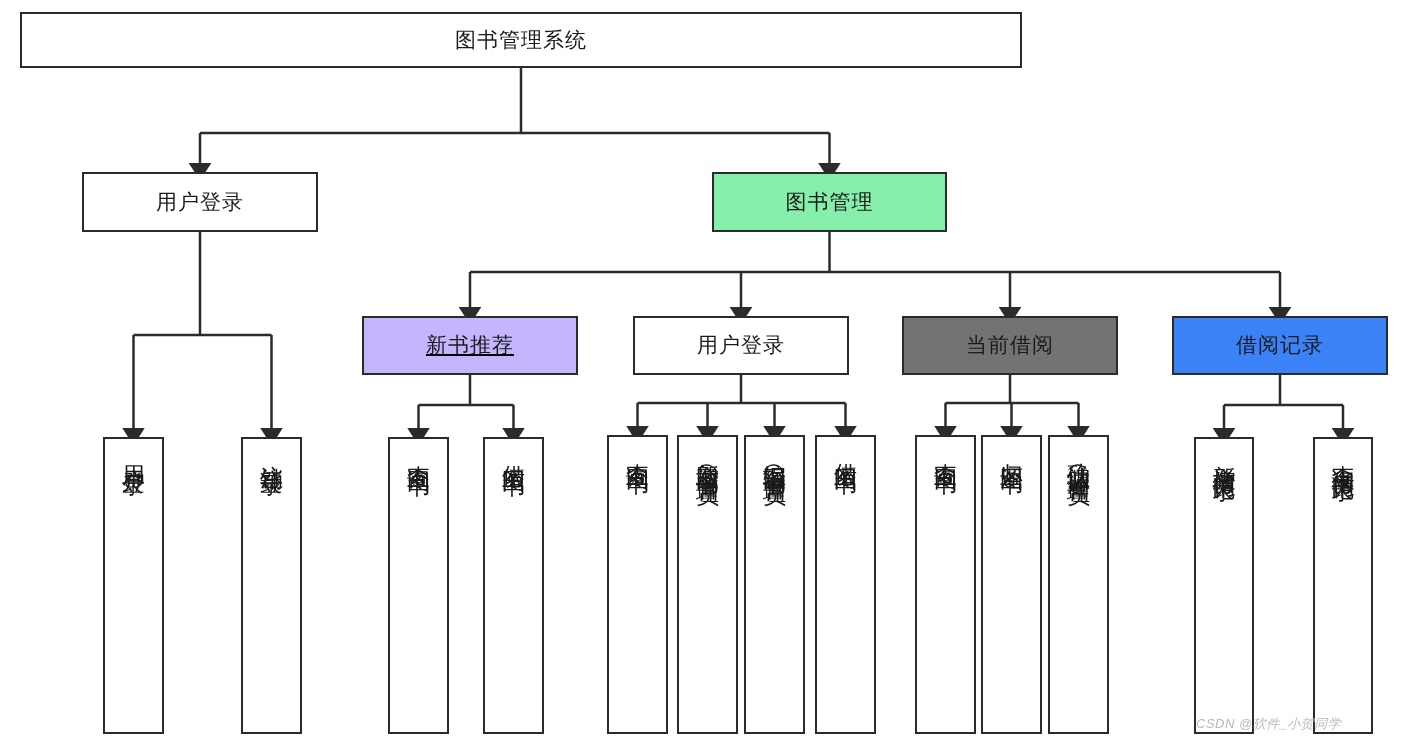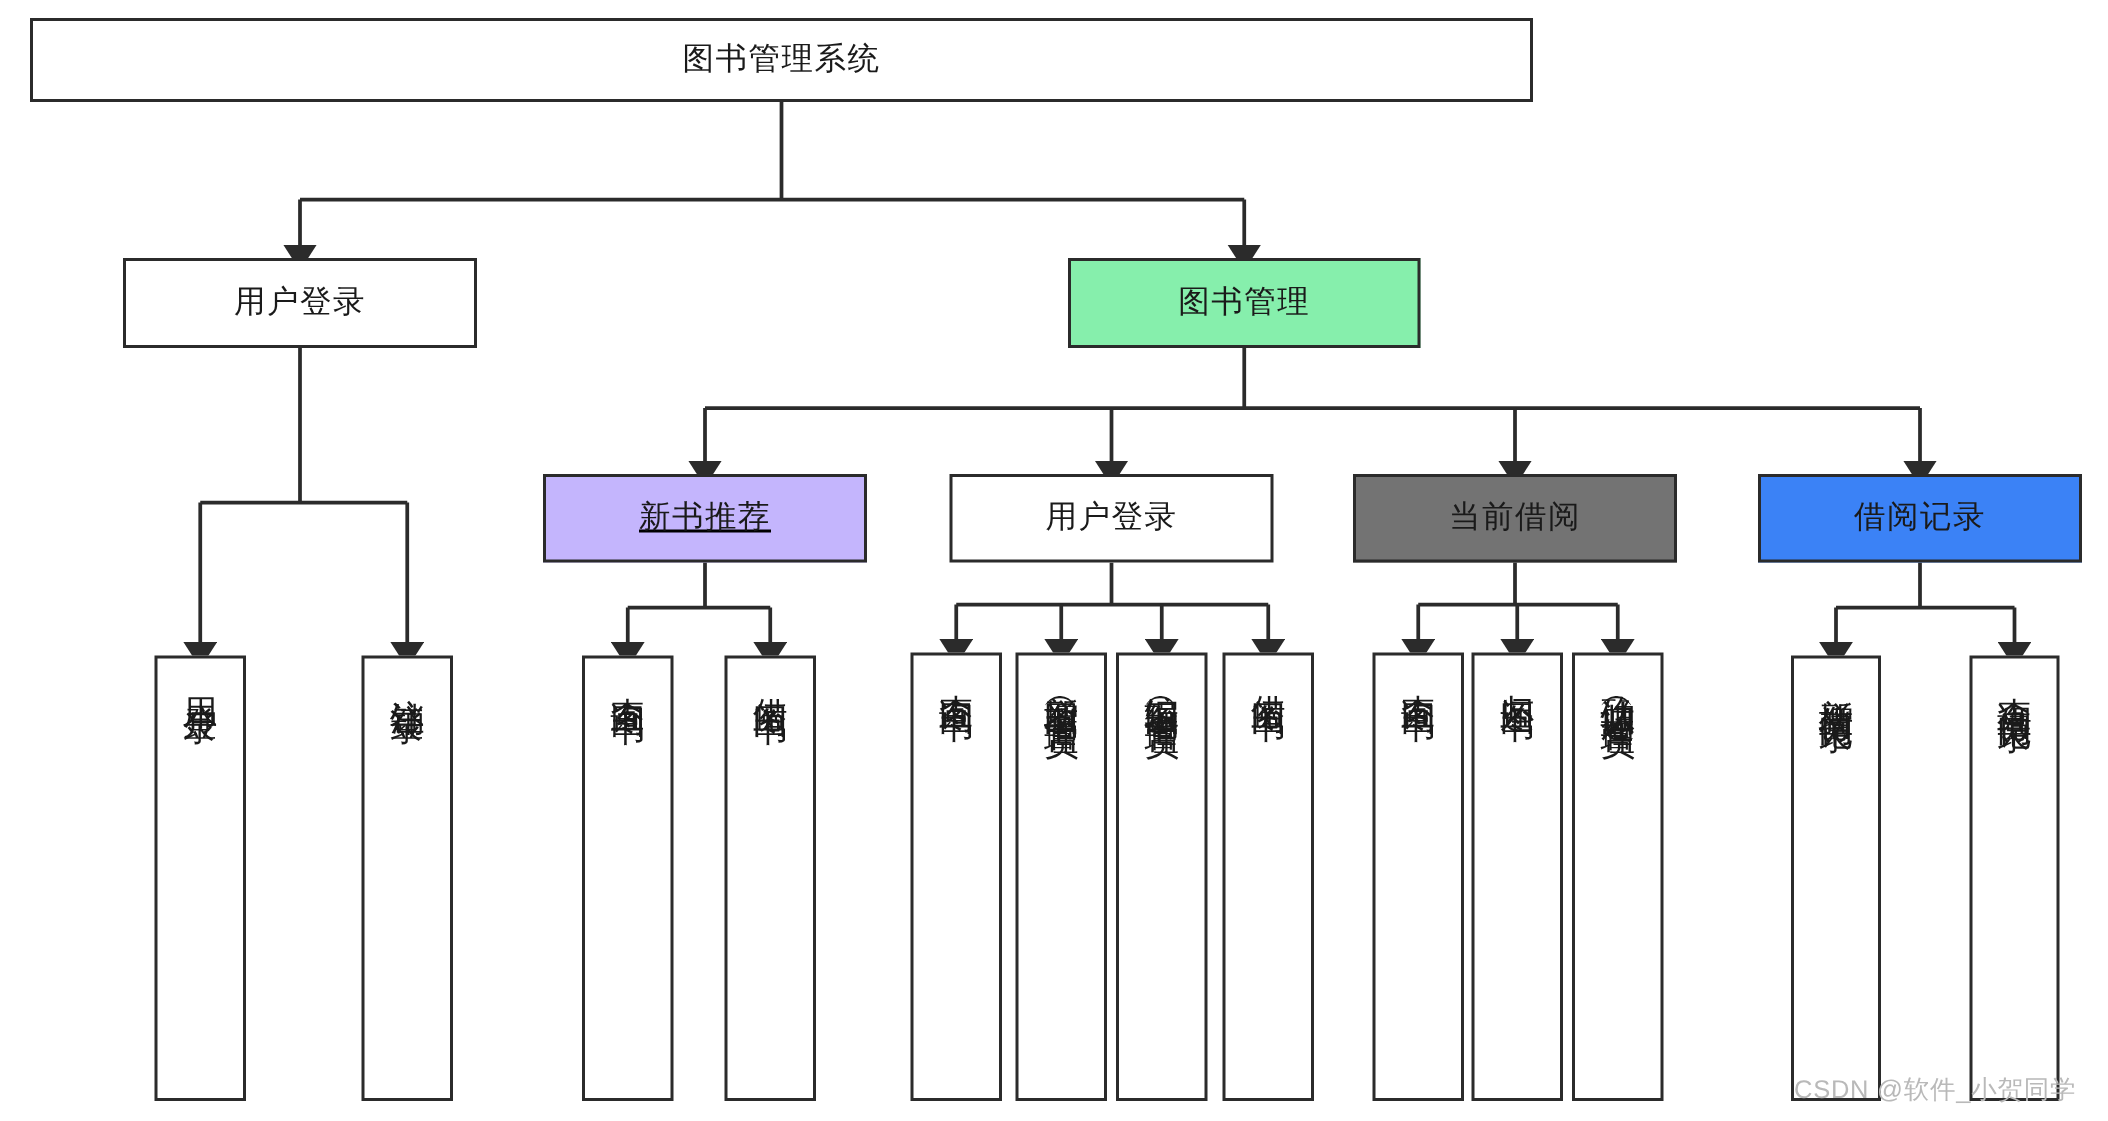--- a/index.html
+++ b/index.html
@@ -51,24 +51,25 @@
   .node-box.vertical .node-label {
     writing-mode: vertical-rl;
     text-orientation: upright;
     font-size: 23px;
     letter-spacing: 3px;
     white-space: nowrap;
     line-height: 1;
   }
   .watermark {
     position: absolute;
-    font-size: 17px;
+    font-size: 13px;
     color: #b9b9b9;
     white-space: nowrap;
     letter-spacing: 0.5px;
+    font-style: italic;
   }
 </style>
 </head>
 <body>
 
 <div id="diagram-root">
 
   <svg class="connectors" viewBox="0 0 1405 747" xmlns="http://www.w3.org/2000/svg">
     <defs>
       <marker id="arrowhead" markerWidth="9" markerHeight="9" refX="3.2" refY="4.5" orient="auto" markerUnits="strokeWidth">

